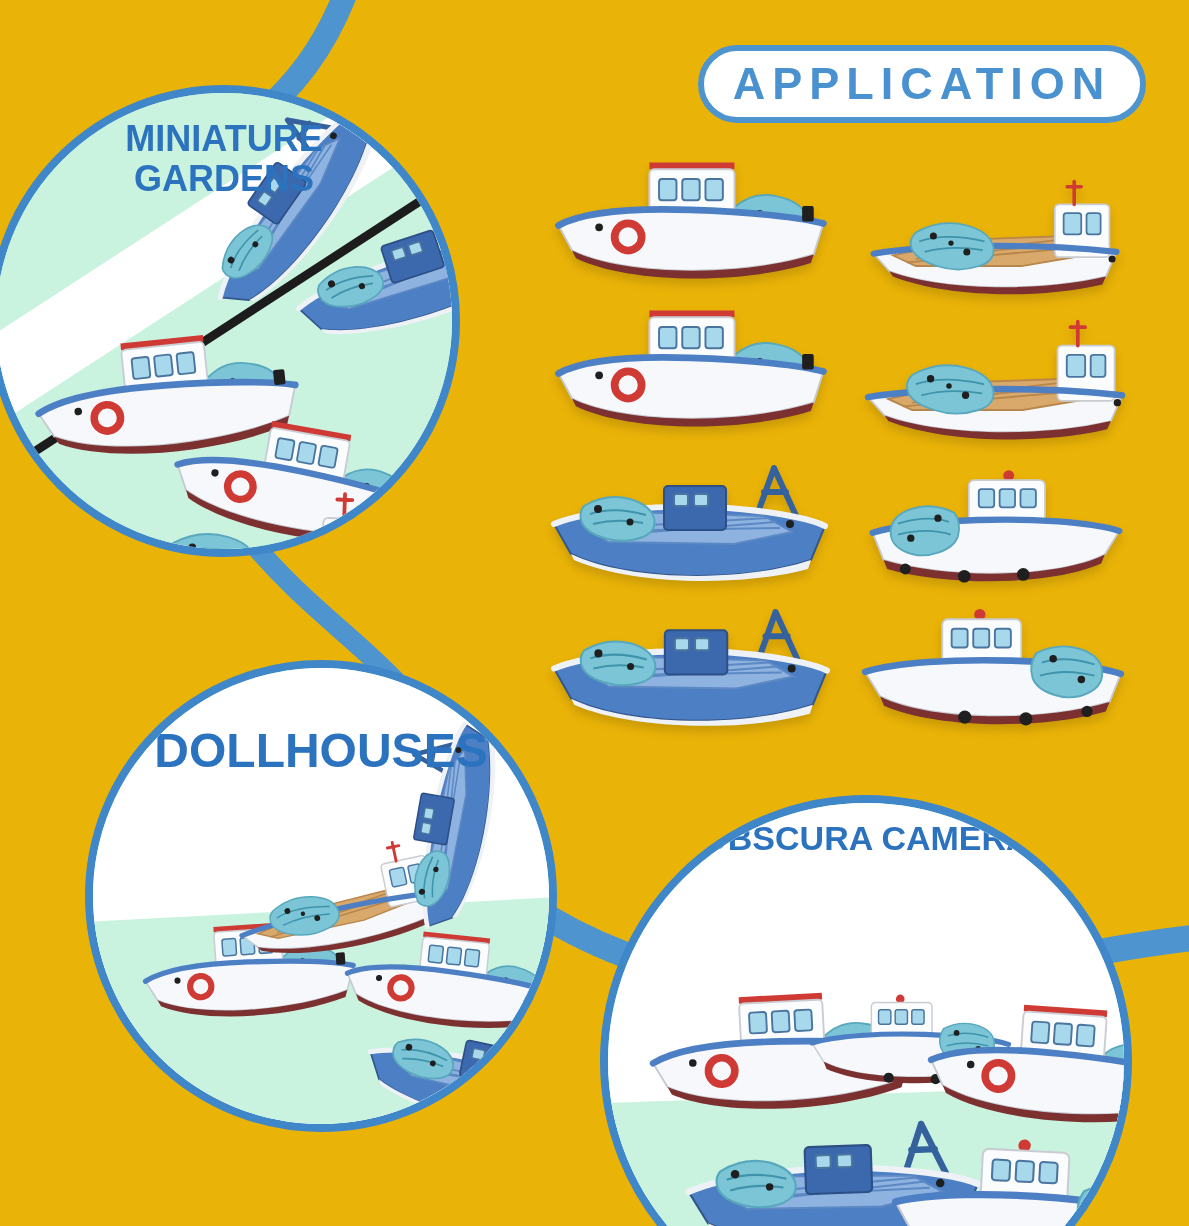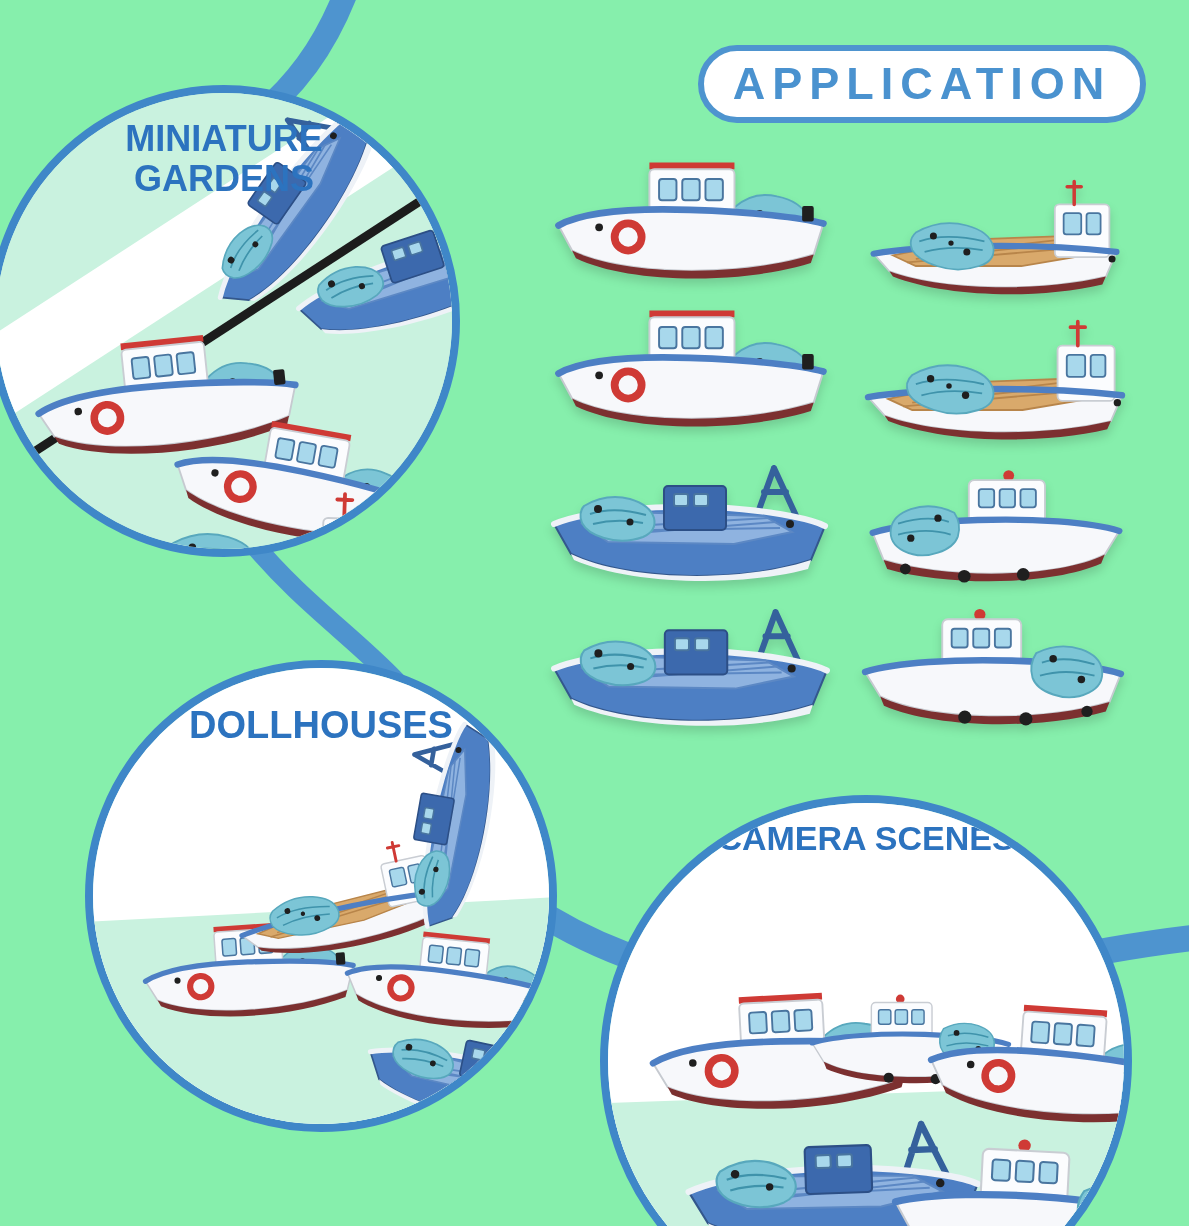--- a/index.html
+++ b/index.html
@@ -1,20 +1,20 @@
 <!DOCTYPE html>
 <html style="--ribbon: #4e94cf; --heading: #2c73bf; --application-text: #4a92cf; --circle-ring: #3f87c8; --mint: #c9f2df; --boat-blue: #4d7fc4; --net-teal: #7cc5d6; --hull-maroon: #7c3030; --deck-tan: #d9a96b; --accent-red: #cf3a35;"><head>
 <meta charset="utf-8">
 <style>
   html,body{margin:0;padding:0;background:#fff;}
   .canvas{
     position:relative;
     width:1189px;height:1226px;
     overflow:hidden;
-    background:#86efac;
+    background:#eab308;
     font-family:"Liberation Sans","DejaVu Sans",sans-serif;
   }
   
   .ribbons{position:absolute;inset:0;z-index:1;}
   .ribbon{fill:none;stroke:var(--ribbon,#4e94cf);stroke-linecap:round;}
   .ribbon.w24{stroke-width:24;}
   .ribbon.w20{stroke-width:20;}
   .ribbon.w26{stroke-width:26;}
   
   .pill{
@@ -36,21 +36,21 @@
   .circle .scene{position:absolute;inset:0;width:100%;height:100%;}
   .circle .title{
     position:absolute;left:0;right:0;text-align:center;
     color:var(--heading,#2c73bf);font-weight:bold;line-height:1.12;
     z-index:2;
   }
   .circle .title span{display:block;}
   #circle-gardens{left:-12px;top:85px;width:472px;height:472px;}
   #circle-gardens .title{top:26px;font-size:36px;}
   #circle-dollhouses{left:85px;top:660px;width:472px;height:472px;}
-  #circle-dollhouses .title{top:36px;font-size:38px;}
+  #circle-dollhouses .title{top:56px;font-size:48px;}
   #circle-camera{left:600px;top:795px;width:532px;height:532px;}
   #circle-camera .title{top:16px;font-size:34px;}
   
   .grid{position:absolute;inset:0;z-index:2;}
   .figurine{position:absolute;}
   .figurine svg{width:100%;height:100%;filter:drop-shadow(0 6px 5px rgba(0,0,0,.14));}
   #fig-1{left:545px;top:150px;width:290px;height:145px;}
   #fig-2{left:856px;top:178px;width:278px;height:132px;}
   #fig-3{left:545px;top:298px;width:290px;height:145px;}
   #fig-4{left:856px;top:318px;width:278px;height:138px;}
@@ -255,17 +255,17 @@
     <svg class="scene" viewBox="0 0 532 532">
       <rect class="whitebg" x="0" y="0" width="532" height="532"></rect>
       <rect class="mintbg" x="-30" y="300" width="600" height="280" transform="rotate(-2 266 266)"></rect>
       <use href="#boat-a" transform="translate(25,120) rotate(-3) scale(0.55)"></use>
       <use href="#boat-d" transform="translate(200,135) scale(0.42)"></use>
       <use href="#boat-a" transform="translate(330,115) rotate(4) scale(0.55)"></use>
       <use href="#boat-c" transform="translate(60,240) rotate(-2) scale(0.62)"></use>
       <use href="#boat-d" transform="translate(290,250) rotate(3) scale(0.6)"></use>
     </svg>
     <div class="title">
-      <span>CAMERA SCENES</span>
+      <span>OBSCURA CAMERA</span>
     </div>
   </div>
 
 </div>
 
 </body></html>

